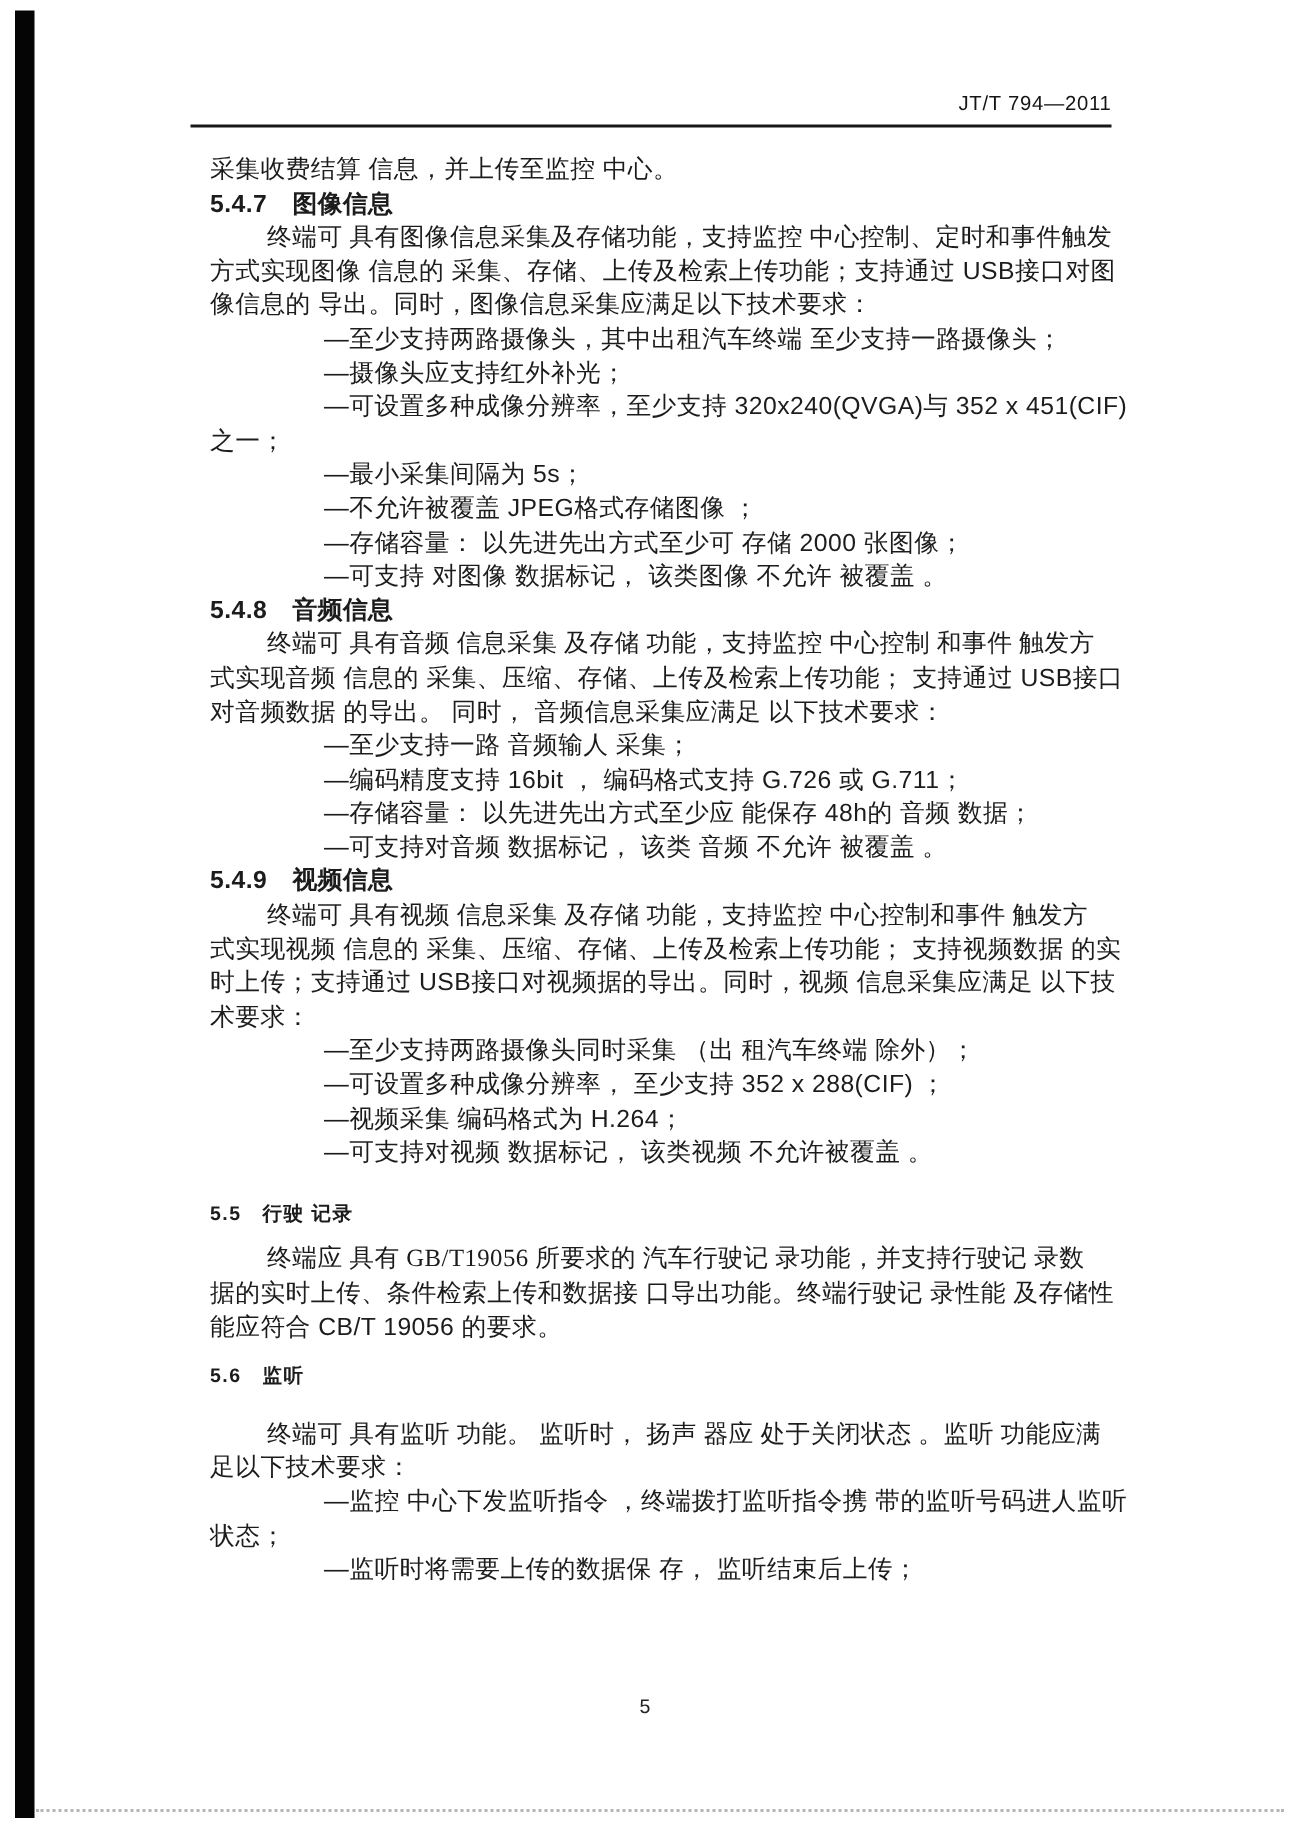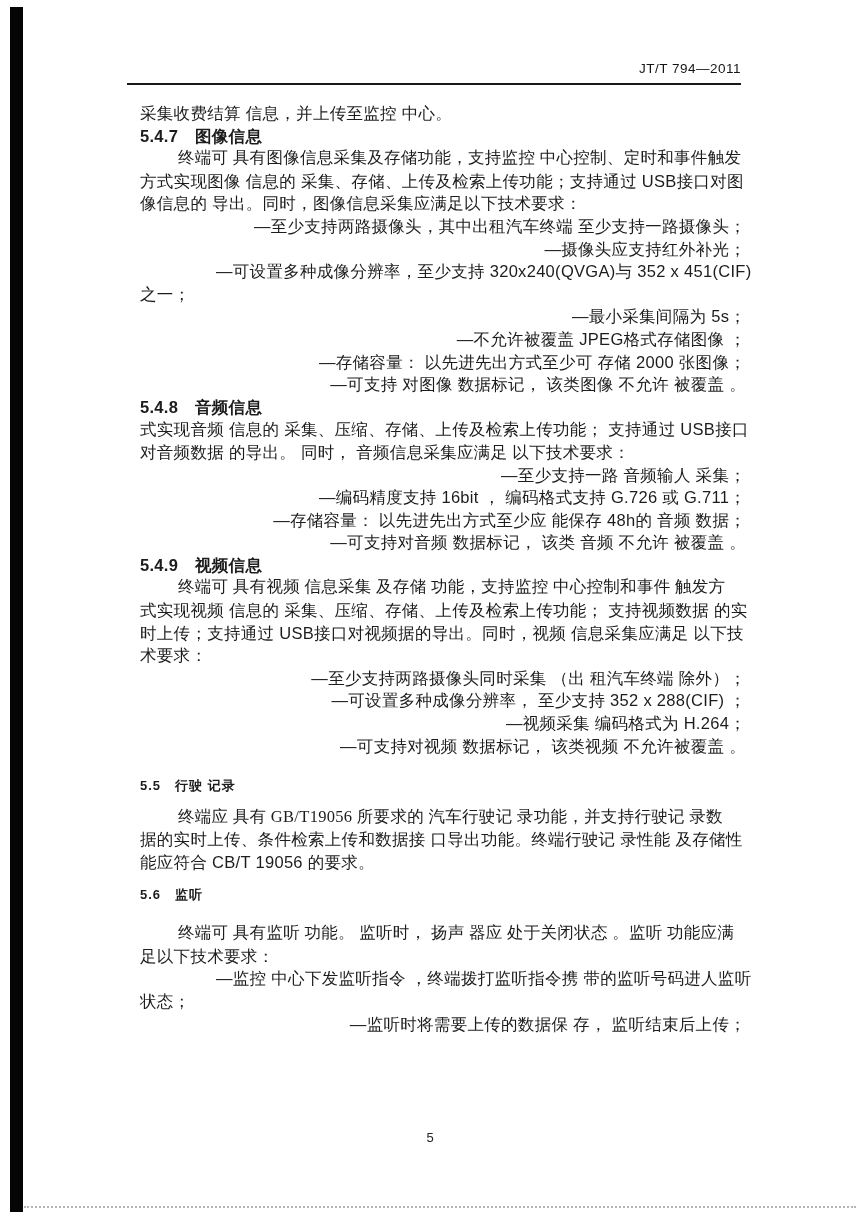--- a/index.html
+++ b/index.html
@@ -18,21 +18,21 @@
     position:absolute;left:127px;top:83px;width:614px;height:0;border-top:2px solid #181818;
   }
   .content{
     position:absolute;left:124px;top:102px;width:622px;font-size:16.5px;
   }
   .line{
     height:22.6px;line-height:22.6px;white-space:nowrap;letter-spacing:0.3px;margin-left:16px;
   }
   .heading{font-weight:bold;}
   .para{padding-left:38px;font-family:Liberation Serif, serif;}
-  .dash{padding-left:76px;text-align:right;}
+  .dash{padding-left:76px;}
   .h2{font-weight:bold;font-size:13px;letter-spacing:1px;}
   .h2a{margin-top:18px;margin-bottom:8px;}
   .h2b{margin-top:10px;margin-bottom:16px;}
   .page-number{
     position:absolute;top:1130px;left:0;width:860px;text-align:center;
     font-size:13px;color:#222;
   }
   .bottom-dots{
     position:absolute;left:24px;top:1206px;width:832px;height:0;
     border-top:2px dotted #b5b5b5;
@@ -55,20 +55,21 @@
     <div class="line">像信息的 导出。同时，图像信息采集应满足以下技术要求：</div>
     <div class="line dash">—至少支持两路摄像头，其中出租汽车终端 至少支持一路摄像头；</div>
     <div class="line dash">—摄像头应支持红外补光；</div>
     <div class="line dash">—可设置多种成像分辨率，至少支持 320x240(QVGA)与 352 x 451(CIF)</div>
     <div class="line">之一；</div>
     <div class="line dash">—最小采集间隔为 5s；</div>
     <div class="line dash">—不允许被覆盖 JPEG格式存储图像 ；</div>
     <div class="line dash">—存储容量： 以先进先出方式至少可 存储 2000 张图像；</div>
     <div class="line dash">—可支持 对图像 数据标记， 该类图像 不允许 被覆盖 。</div>
     <div class="line heading">5.4.8　音频信息</div>
+    <div class="line para">终端可 具有音频 信息采集 及存储 功能，支持监控 中心控制 和事件 触发方</div>
     <div class="line">式实现音频 信息的 采集、压缩、存储、上传及检索上传功能； 支持通过 USB接口</div>
     <div class="line">对音频数据 的导出。 同时， 音频信息采集应满足 以下技术要求：</div>
     <div class="line dash">—至少支持一路 音频输人 采集；</div>
     <div class="line dash">—编码精度支持 16bit ， 编码格式支持 G.726 或 G.711；</div>
     <div class="line dash">—存储容量： 以先进先出方式至少应 能保存 48h的 音频 数据；</div>
     <div class="line dash">—可支持对音频 数据标记， 该类 音频 不允许 被覆盖 。</div>
     <div class="line heading">5.4.9　视频信息</div>
     <div class="line para">终端可 具有视频 信息采集 及存储 功能，支持监控 中心控制和事件 触发方</div>
     <div class="line">式实现视频 信息的 采集、压缩、存储、上传及检索上传功能； 支持视频数据 的实</div>
     <div class="line">时上传；支持通过 USB接口对视频据的导出。同时，视频 信息采集应满足 以下技</div>

